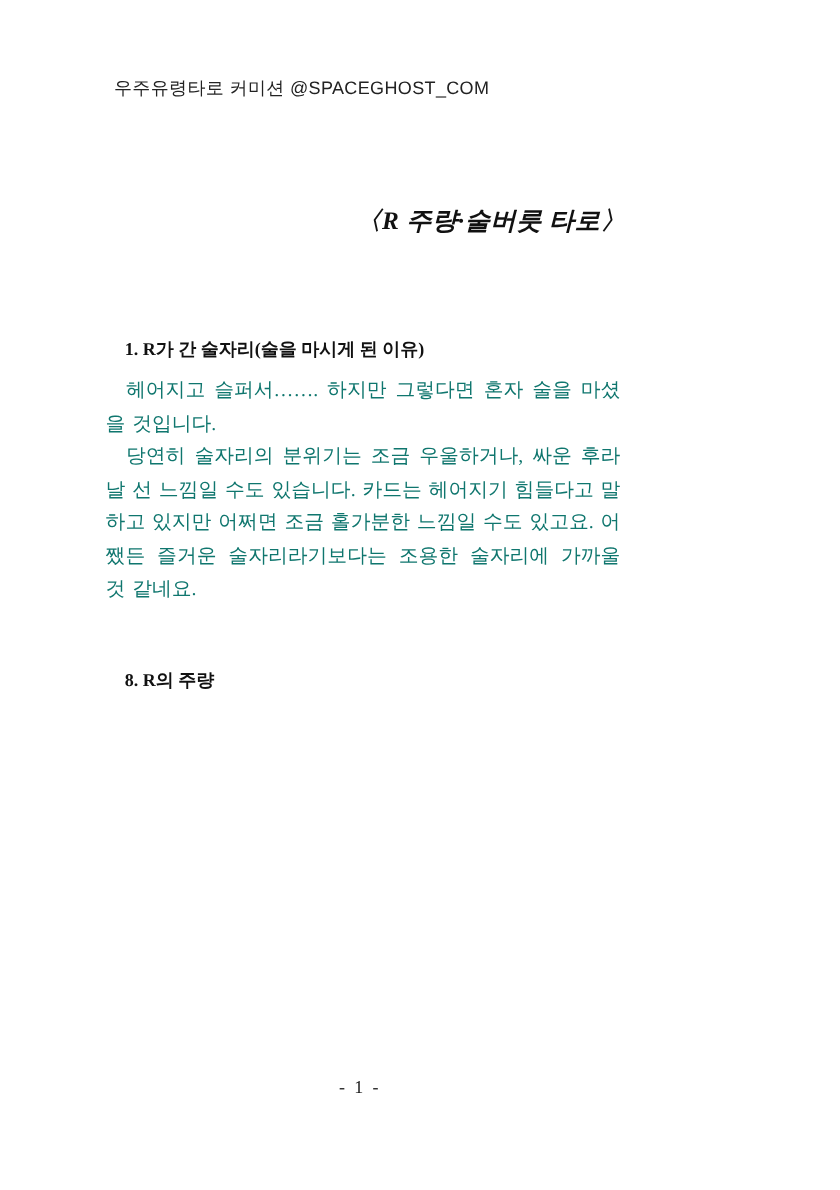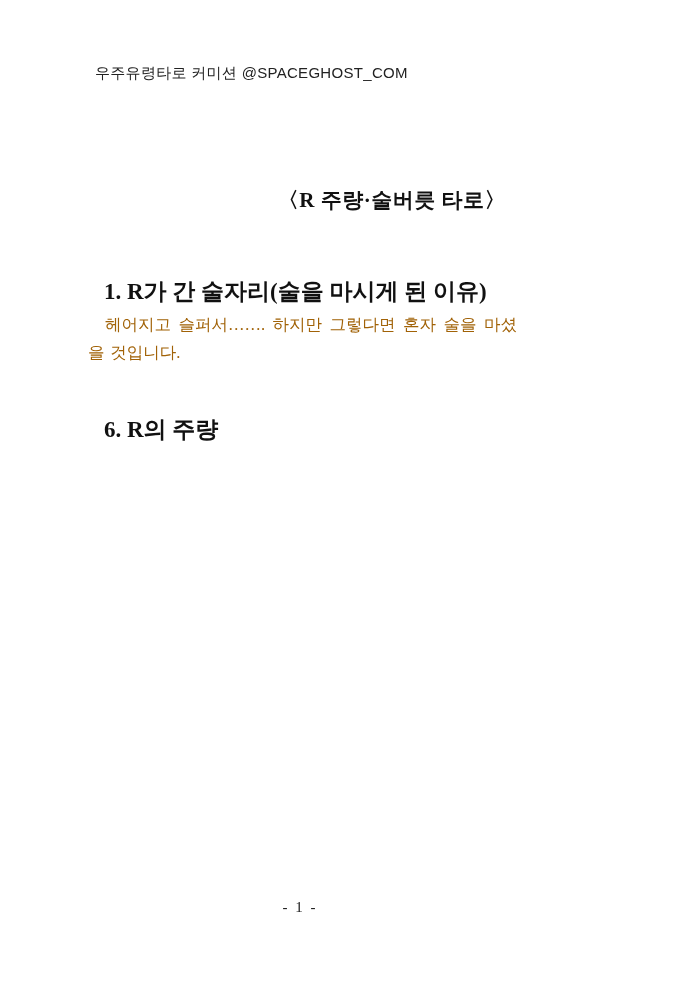--- a/index.html
+++ b/index.html
@@ -23,52 +23,53 @@
     font-family: "Liberation Sans", "DejaVu Sans", sans-serif;
     font-size: 15px;
     letter-spacing: 0.3px;
     color: #222222;
     white-space: nowrap;
   }
   .doc-title {
     position: absolute;
     top: 170px;
     right: 78px;
-    margin: 16px;
+    margin: 0;
     font-size: 21px;
     font-weight: bold;
     letter-spacing: 0.5px;
     color: #111111;
     white-space: nowrap;
+    font-style: italic;
   }
   .doc-content {
     position: absolute;
     top: 280px;
     left: 88px;
     right: 83px;
   }
   .doc-section h2 {
     margin: 0 0 7px 0;
     padding-left: 16px;
-    font-size: 23px;
+    font-size: 15px;
     line-height: 24px;
     font-weight: bold;
     color: #111111;
   }
   .doc-section.second h2 {
     margin-top: 52px;
   }
   .doc-section p {
     margin: 0;
     font-size: 16.5px;
     line-height: 27.6px;
     text-align: justify;
     text-indent: 17px;
     word-spacing: 1.5px;
-    color: #a16207;
+    color: #0f766e;
   }
   .page-number {
     position: absolute;
     bottom: 76px;
     left: 0;
     right: 0;
     text-align: center;
     font-size: 15px;
     letter-spacing: 2px;
     color: #1a1a1a;
@@ -81,23 +82,24 @@
 
   <div class="doc-header">우주유령타로 커미션 @SPACEGHOST_COM</div>
 
   <h1 class="doc-title">〈R 주량·술버릇 타로〉</h1>
 
   <div class="doc-content">
 
     <section class="doc-section first">
       <h2>1. R가 간 술자리(술을 마시게 된 이유)</h2>
       <p>헤어지고 슬퍼서……. 하지만 그렇다면 혼자 술을 마셨을 것입니다.</p>
+      <p>당연히 술자리의 분위기는 조금 우울하거나, 싸운 후라 날 선 느낌일 수도 있습니다. 카드는 헤어지기 힘들다고 말하고 있지만 어쩌면 조금 홀가분한 느낌일 수도 있고요. 어쨌든 즐거운 술자리라기보다는 조용한 술자리에 가까울 것 같네요.</p>
     </section>
 
     <section class="doc-section second">
-      <h2>6. R의 주량</h2>
+      <h2>8. R의 주량</h2>
     </section>
 
   </div>
 
   <div class="page-number">- 1 -</div>
 
 </div>
 
 </body></html>

